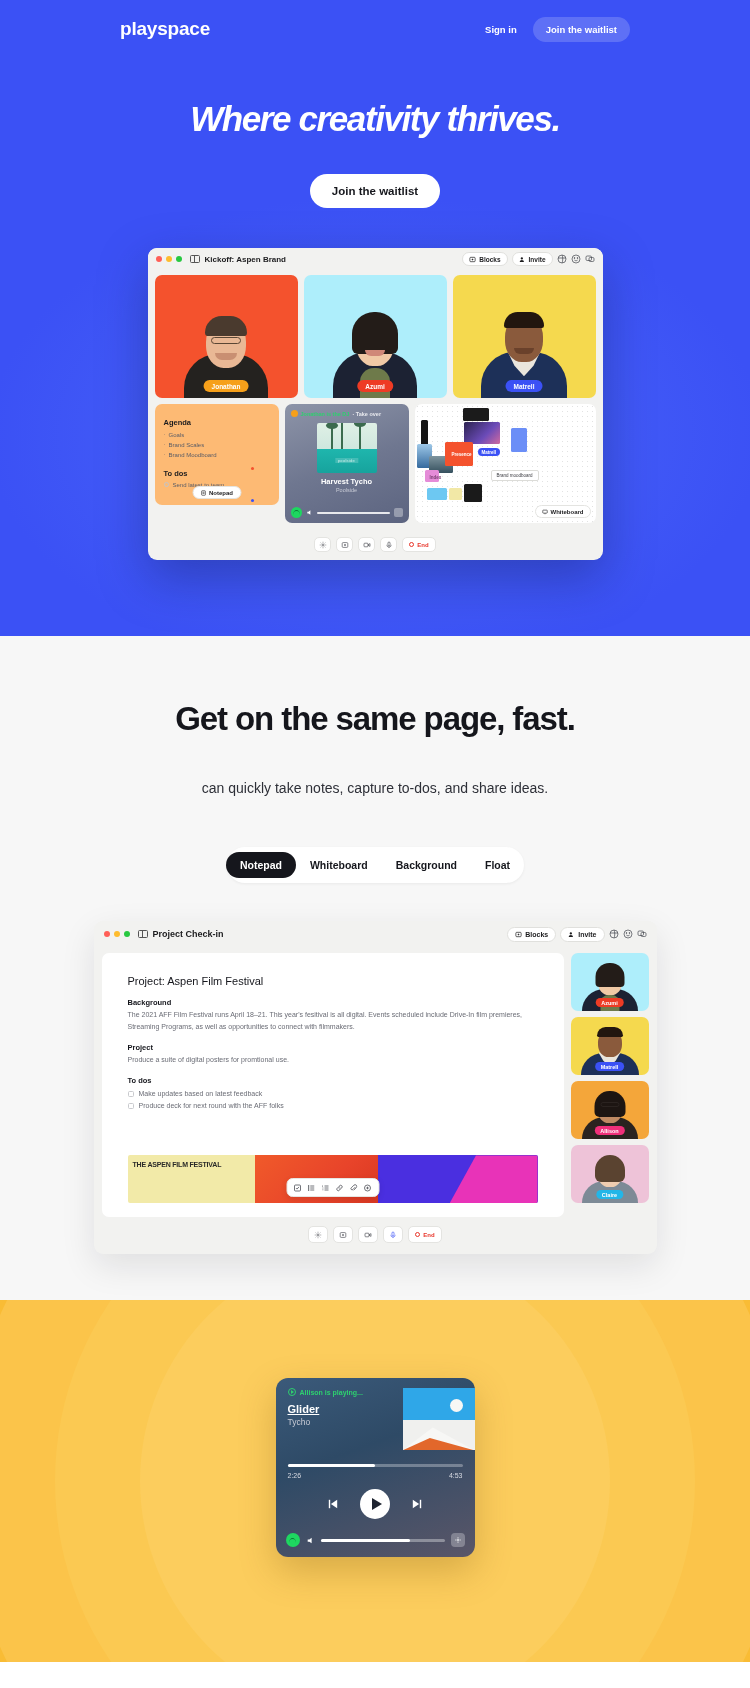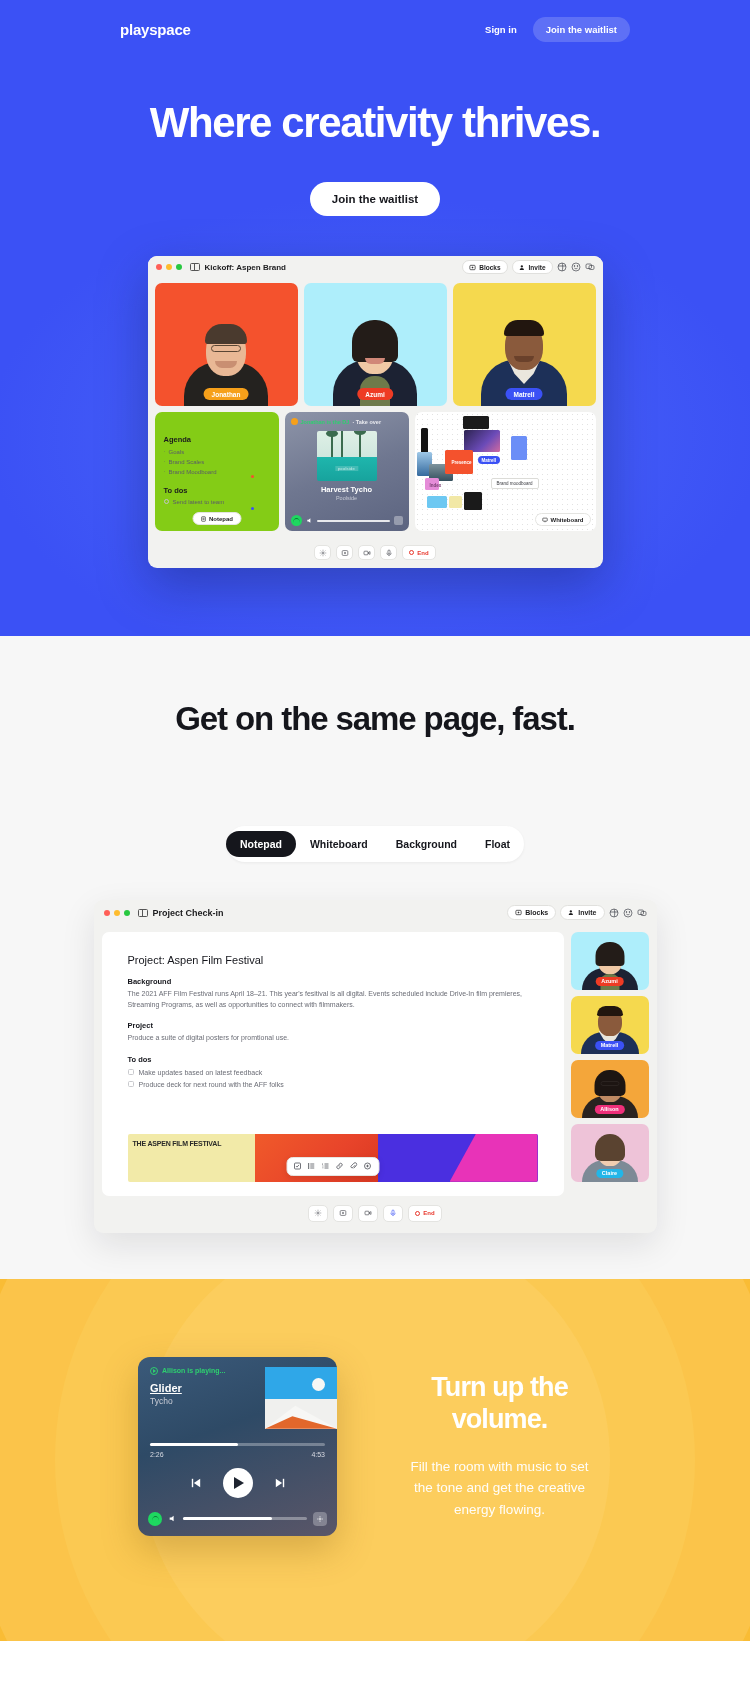--- a/index.html
+++ b/index.html
@@ -25,39 +25,39 @@
     background:radial-gradient(ellipse at center, rgba(110,145,255,.55) 0%, rgba(80,110,250,.28) 45%, rgba(59,81,245,0) 72%);
     pointer-events:none;
   }
   .nav {
     position:relative; z-index:3;
     display:flex; align-items:center; justify-content:space-between;
     padding:0 120px 0 120px;
     height:30px;
   }
   .logo {
-    color:#fff; font-size:15px; font-weight:700; letter-spacing:-0.2px;
+    color:#fff; font-size:19px; font-weight:700; letter-spacing:-0.2px;
   }
   .nav-right { display:flex; align-items:center; gap:10px; }
   .signin {
     color:#ffffff; font-size:9.5px; font-weight:700; text-decoration:none;
     padding:4px 6px;
   }
   .nav-cta {
     background:rgba(255,255,255,.18);
     color:#fff; font-size:9.5px; font-weight:700;
     border:none; border-radius:14px;
     padding:7px 13px; cursor:pointer;
   }
 
   .hero-title {
     position:relative; z-index:3;
     text-align:center; color:#fff;
-    font-size:42px; font-weight:700; letter-spacing:-1.4px;
-    margin-top:55px; line-height:1.12;
+    font-size:35px; font-weight:700; letter-spacing:-1.4px;
+    margin-top:55px; line-height:1.12;font-style:italic;
   }
   .hero-sub {
     position:relative; z-index:3;
     text-align:center; color:#e5e9ff;
     font-size:14.5px; line-height:1.5; margin-top:16px; font-weight:400;
   }
   .hero-cta-wrap { position:relative; z-index:3; text-align:center; margin-top:36px; }
   .hero-cta {
     background:#fff; color:#15161c;
     border:none; border-radius:20px;
@@ -116,22 +116,22 @@
   .b-orange{background:#f6a01a;} .b-red{background:#ee3b24;} .b-blue{background:#3b51f5;}
 
   
   .face { position:absolute; left:50%; transform:translateX(-50%); bottom:0; }
   .f-head{position:absolute;left:50%;transform:translateX(-50%);border-radius:48% 48% 44% 44%;}
   .f-hair{position:absolute;left:50%;transform:translateX(-50%);}
   .f-body{position:absolute;left:50%;transform:translateX(-50%);bottom:0;border-radius:34px 34px 0 0;}
 
   .lower-row { display:flex; gap:6px; margin-top:6px; }
   .card-note {
-    width:124px; background:#84cc16; border-radius:7px; padding:23px 9px 6px;
-    position:relative; height:119px;
+    width:124px; background:#fdba74; border-radius:7px; padding:14px 9px 6px;
+    position:relative; height:101px;
   }
   .note-h { font-size:7.5px; font-weight:700; color:#1c1c1e; margin-bottom:4px; }
   .note-li { font-size:6px; color:#5b5d66; line-height:1.65; padding-left:5px; position:relative;}
   .note-li:before{content:"·";position:absolute;left:0;top:-1px;}
   .note-h2 { font-size:7.5px; font-weight:700; color:#1c1c1e; margin-top:8px; margin-bottom:4px;}
   .todo { display:flex; align-items:center; gap:4px; font-size:6px; color:#5b5d66;}
   .todo .box{width:5px;height:5px;border:0.8px solid #c3c4c8;border-radius:50%;}
   .note-foot {
     position:absolute; left:50%; transform:translateX(-50%); bottom:6px;
     display:flex; align-items:center; gap:3px;
@@ -515,20 +515,21 @@
           <span>End</span>
         </span>
       </div>
     </div>
   </section>
 
   <section class="sec2">
     <h2 class="sec-title">Get on the same page, fast.</h2>
     <p class="sec-sub">
       <br>
+      <span>can quickly take notes, capture to-dos, and share ideas.</span>
     </p>
 
     <div class="tabs">
       <div class="tab active">Notepad</div>
       <div class="tab">Whiteboard</div>
       <div class="tab">Background</div>
       <div class="tab">Float</div>
     </div>
 
     <div class="win2">
@@ -776,27 +777,16 @@
           <span class="pf-vol"></span>
           <span class="pf-sq">
               <svg style="width:8px;height:8px" viewBox="0 0 20 20" fill="none" stroke="currentColor" stroke-width="1.8">
                 <circle cx="10" cy="10" r="2.6"></circle>
                 <path d="M10 2.5v2M10 15.5v2M2.5 10h2M15.5 10h2"></path>
               </svg>
             </span>
         </div>
       </div>
 
-      <div class="sec3-copy">
-        <h2 class="sec3-title">
-          <span>Turn up the</span><br>
-          <span>volume.</span>
-        </h2>
-        <p class="sec3-text">
-          <span>Fill the room with music to set</span><br>
-          <span>the tone and get the creative</span><br>
-          <span>energy flowing.</span>
-        </p>
-      </div>
     </div>
   </section>
 
 </div>
 
 </body></html>

